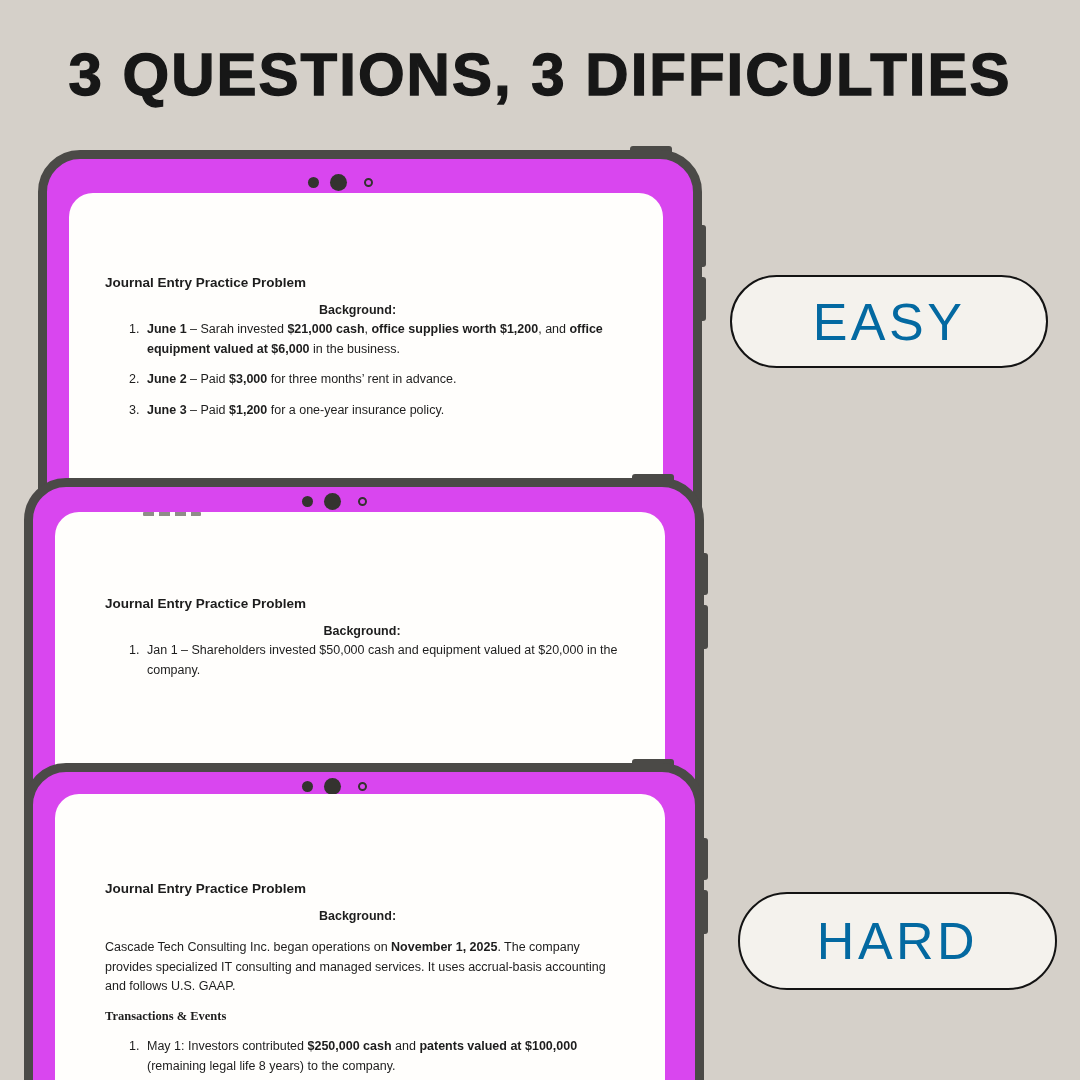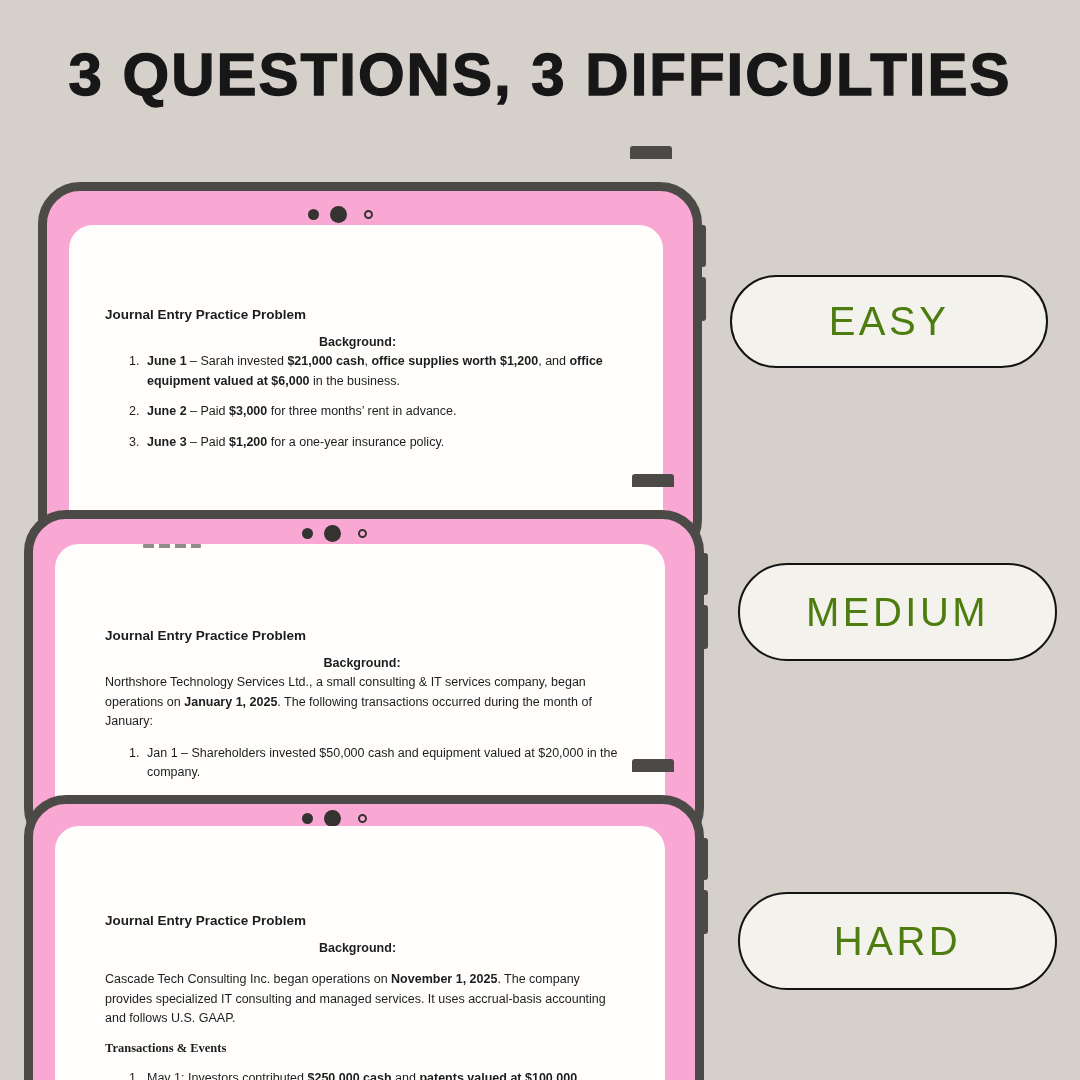--- a/index.html
+++ b/index.html
@@ -21,21 +21,21 @@
 
   
   .tablet{position:absolute;}
   .t1{left:38px;top:150px;width:664px;height:412px;z-index:1;}
   .t2{left:24px;top:478px;width:680px;height:372px;z-index:2;}
   .t3{left:24px;top:763px;width:680px;height:420px;z-index:3;}
 
   .frame{
     position:absolute;inset:0;
     border:9px solid #4b4a47;border-radius:42px;
-    background:#f9a8d4;overflow:hidden;margin-top:32px;
+    background:#d946ef;overflow:hidden;
   }
   .tab{position:absolute;background:#4b4a47;}
   .tab.power{top:-4px;right:30px;width:42px;height:13px;border-radius:3px 3px 0 0;}
   .tab.vol1{right:-4px;top:75px;width:13px;height:42px;border-radius:0 3px 3px 0;}
   .tab.vol2{right:-4px;top:127px;width:13px;height:44px;border-radius:0 3px 3px 0;}
 
   .camera{
     position:absolute;left:calc(50% - 62px);width:80px;height:18px;
     display:flex;align-items:center;
   }
@@ -77,21 +77,21 @@
   .doc ol{margin:0;padding:0 0 0 38px;}
   .doc li{margin-bottom:11px;padding-left:4px;}
   .b{font-weight:700;}
   .i{font-style:italic;}
 
   
   .pill{
     position:absolute;box-sizing:border-box;
     background:#f4f2ed;border:2.5px solid #131313;border-radius:60px;
     display:flex;align-items:center;justify-content:center;
-    font-size:40px;letter-spacing:3.5px;color:#4d7c0f;font-weight:400;
+    font-size:52px;letter-spacing:3.5px;color:#0369a1;font-weight:400;
     cursor:pointer;
   }
   .pill-easy{left:730px;top:275px;width:318px;height:93px;}
   .pill-medium{left:738px;top:563px;width:319px;height:98px;}
   .pill-hard{left:738px;top:892px;width:319px;height:98px;}
 </style>
 </head>
 <body>
 
 <div class="page">
@@ -130,21 +130,20 @@
       <div class="camera">
         <span class="dot-s"></span>
         <span class="dot-l"></span>
         <span class="dot-r"></span>
       </div>
       <div class="screen">
         <div class="clip-frag"></div>
         <div class="doc">
           <p class="doc-title"><span class="b">Journal Entry Practice Problem</span></p>
           <p class="doc-label"><span class="b">Background:</span></p>
-          <p class="doc-body"><span>Northshore Technology Services Ltd., a small consulting &amp; IT services company, began operations on </span><span class="b">January 1, 2025</span><span>. The following transactions occurred during the month of January:</span></p>
           <ol>
             <li><span>Jan 1 – Shareholders invested $50,000 cash and equipment valued at $20,000 in the company.</span></li>
           </ol>
         </div>
       </div>
     </div>
   </div>
 
   <div class="tablet t3">
     <div class="tab power"></div>
@@ -164,16 +163,15 @@
           <p class="doc-sub"><span class="b">Transactions &amp; Events</span></p>
           <ol>
             <li><span>May 1: Investors contributed </span><span class="b">$250,000 cash</span><span> and </span><span class="b">patents valued at $100,000</span><span> (remaining legal life 8 years) to the company.</span></li>
           </ol>
         </div>
       </div>
     </div>
   </div>
 
   <div class="pill pill-easy">EASY</div>
-  <div class="pill pill-medium">MEDIUM</div>
   <div class="pill pill-hard">HARD</div>
 
 </div>
 
 </body></html>

